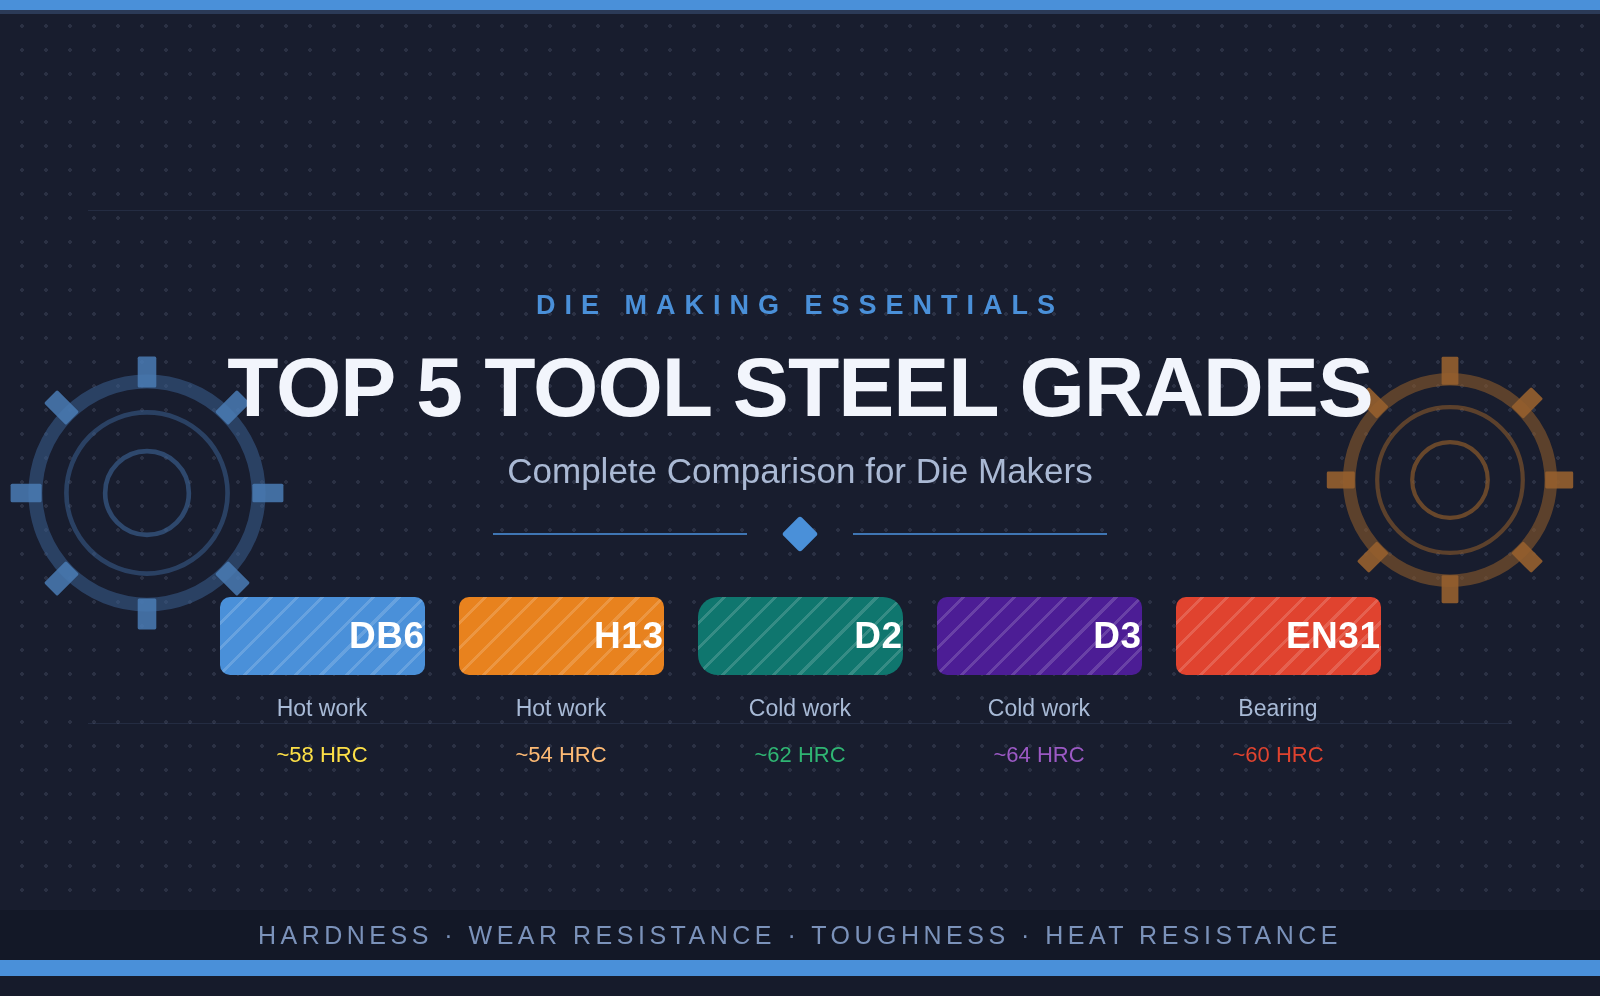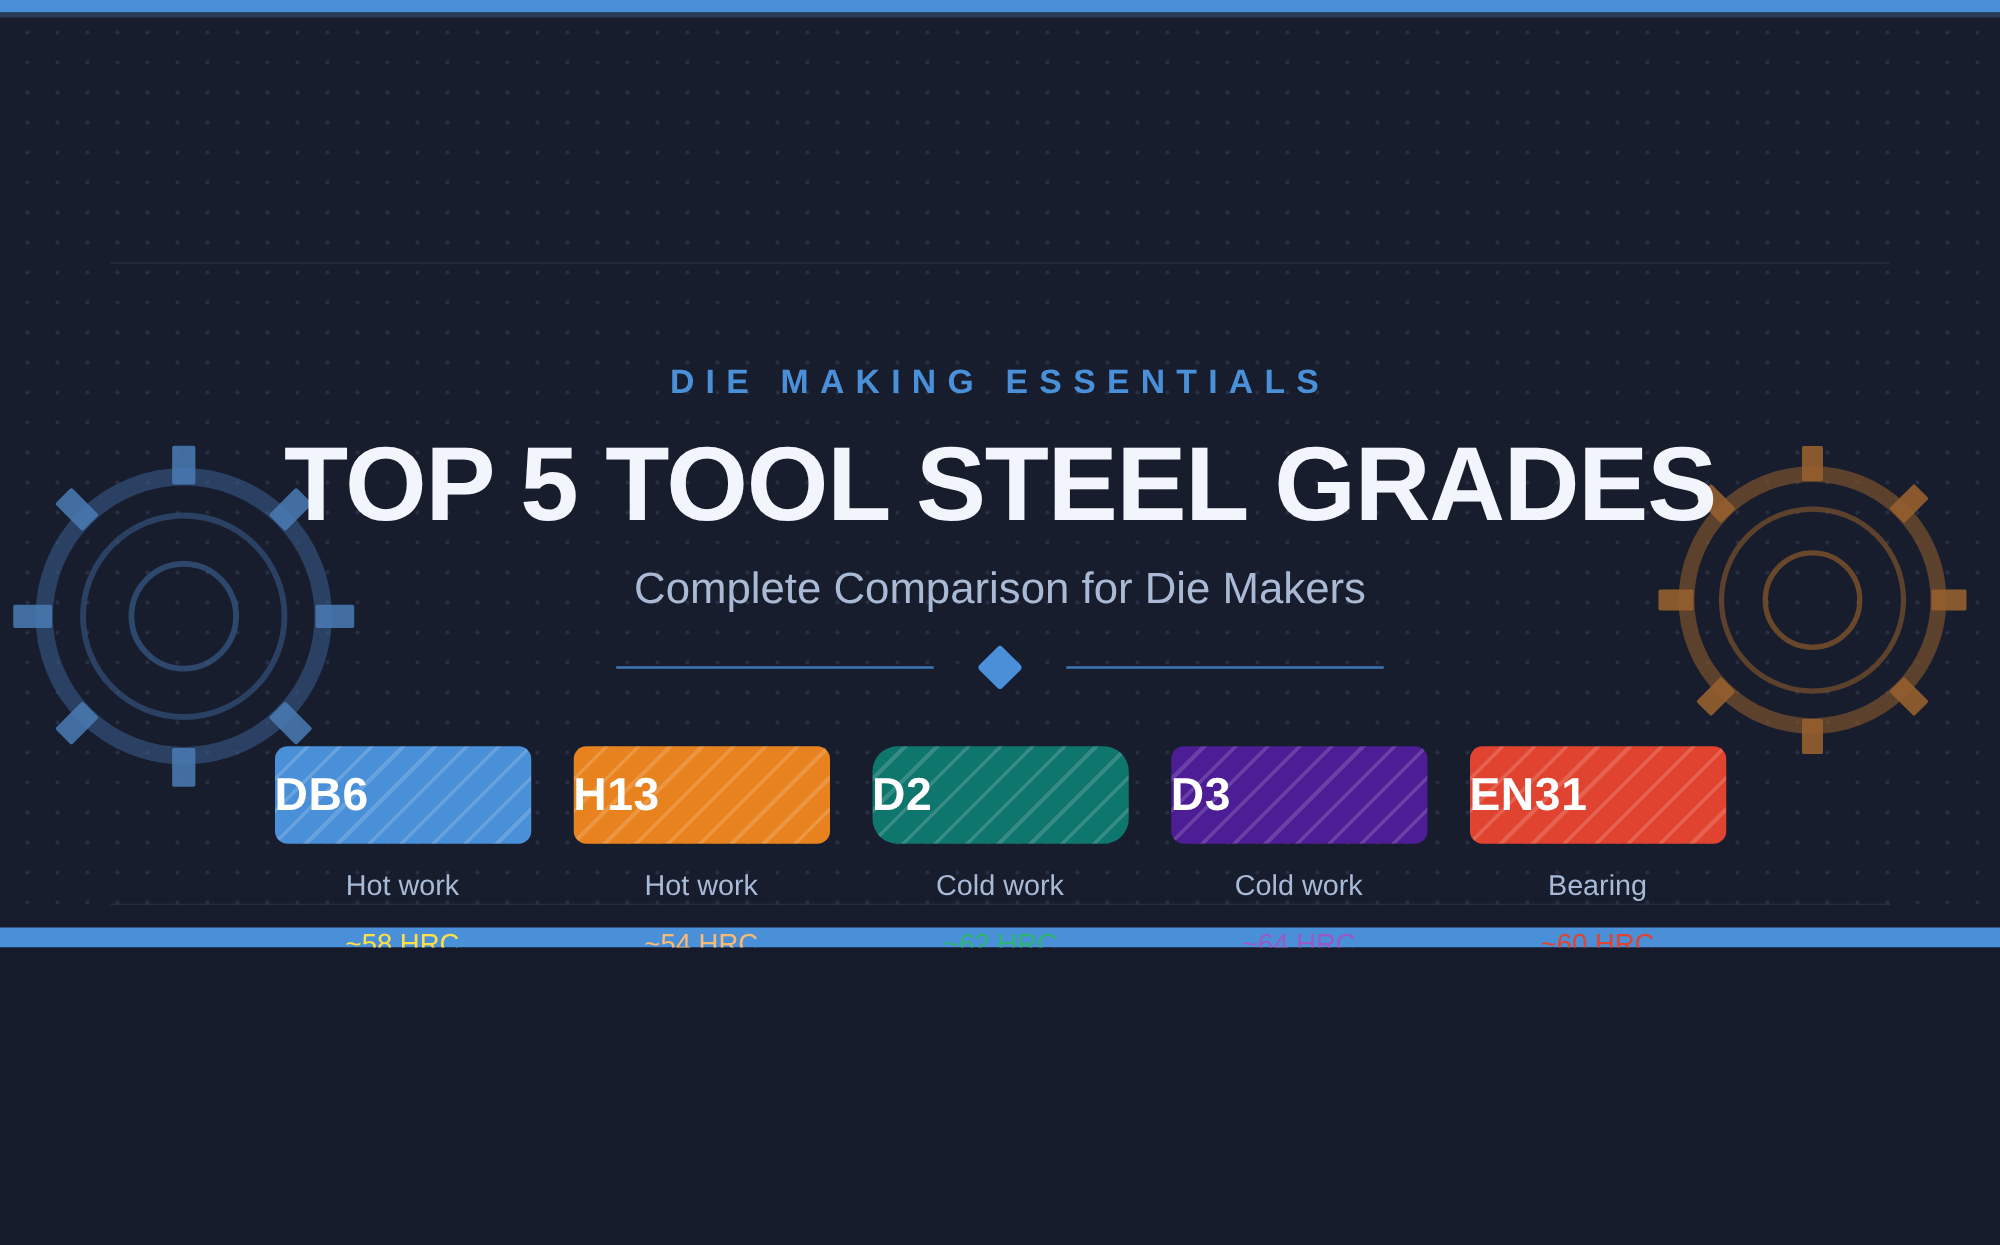--- a/index.html
+++ b/index.html
@@ -6,21 +6,21 @@
 
   html, body {
     width:1600px; height:996px;
     background:#161b2b;
     font-family:"Liberation Sans", sans-serif;
     overflow:hidden;
   }
 
   .poster {
     position:relative;
-    width:1600px; height:758px;
+    width:1600px; height:976px;
     background:#181d2e;
     overflow:hidden;
   }
 
   
   .dot-grid {
     position:absolute; inset:0;
     background-image:radial-gradient(circle, rgba(170,185,215,0.13) 1.6px, transparent 1.7px);
     background-size:24px 24px;
     background-position:10px 14px;
@@ -111,21 +111,21 @@
     margin-top:50px;
     display:flex; justify-content:center;
     gap:34px;
   }
   .grade { width:205px; text-align:center; }
 
   .badge {
     position:relative;
     height:78px;
     border-radius:10px;
-    display:flex; align-items:center; justify-content:flex-start;
+    display:flex; align-items:center; justify-content:flex-end;
     overflow:hidden;
   }
   .badge::after {
     content:"";
     position:absolute; inset:0;
     background-image:repeating-linear-gradient(
       -45deg,
       rgba(255,255,255,0.16) 0px,
       rgba(255,255,255,0.16) 3px,
       transparent 3px,
@@ -257,14 +257,17 @@
           <div class="badge" style="background: rgb(224, 67, 47);">
             <span class="badge-label">EN31</span>
           </div>
           <div class="grade-type">Bearing</div>
           <div class="grade-hrc" style="color: rgb(224, 67, 47);">~60 HRC</div>
         </div>
       </div>
 
   </div>
 
+  <div class="footer">
+    <div class="footer-text">HARDNESS · WEAR RESISTANCE · TOUGHNESS · HEAT RESISTANCE</div>
+  </div>
 
 </div>
 
 </body></html>

